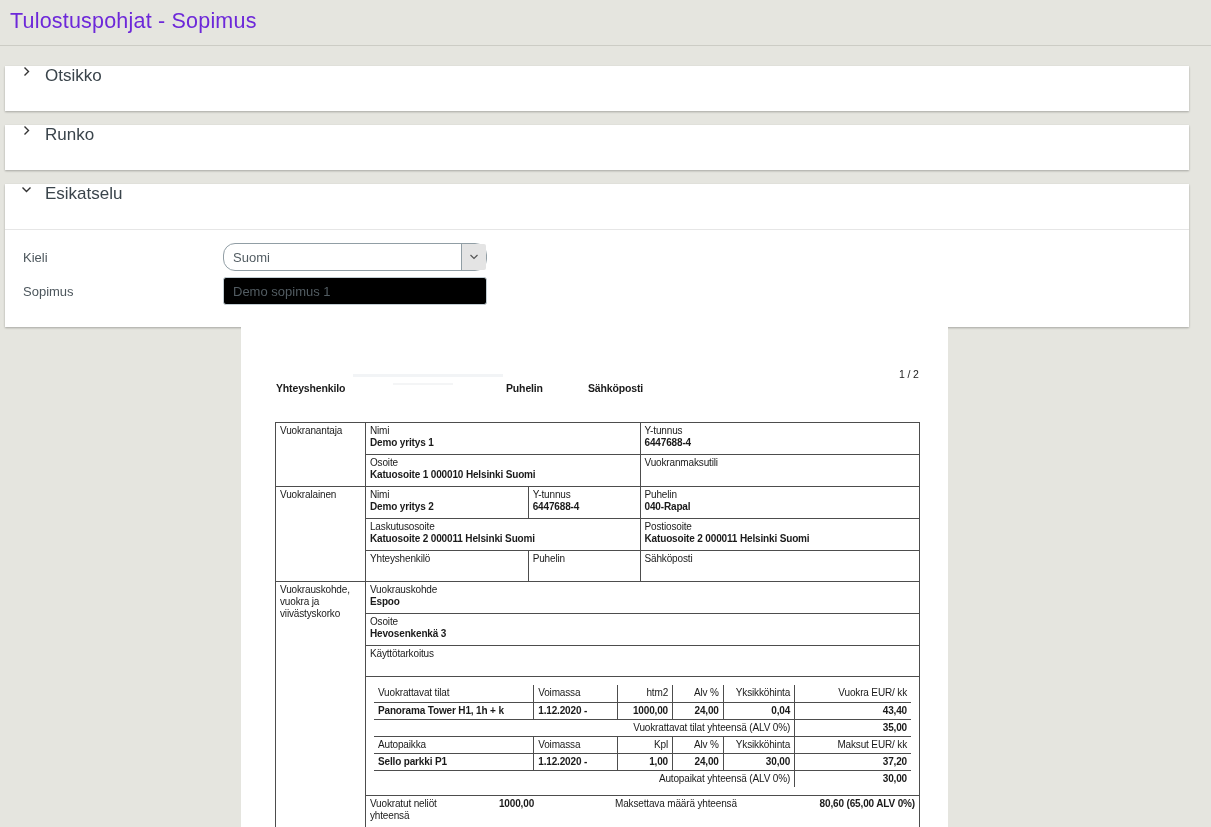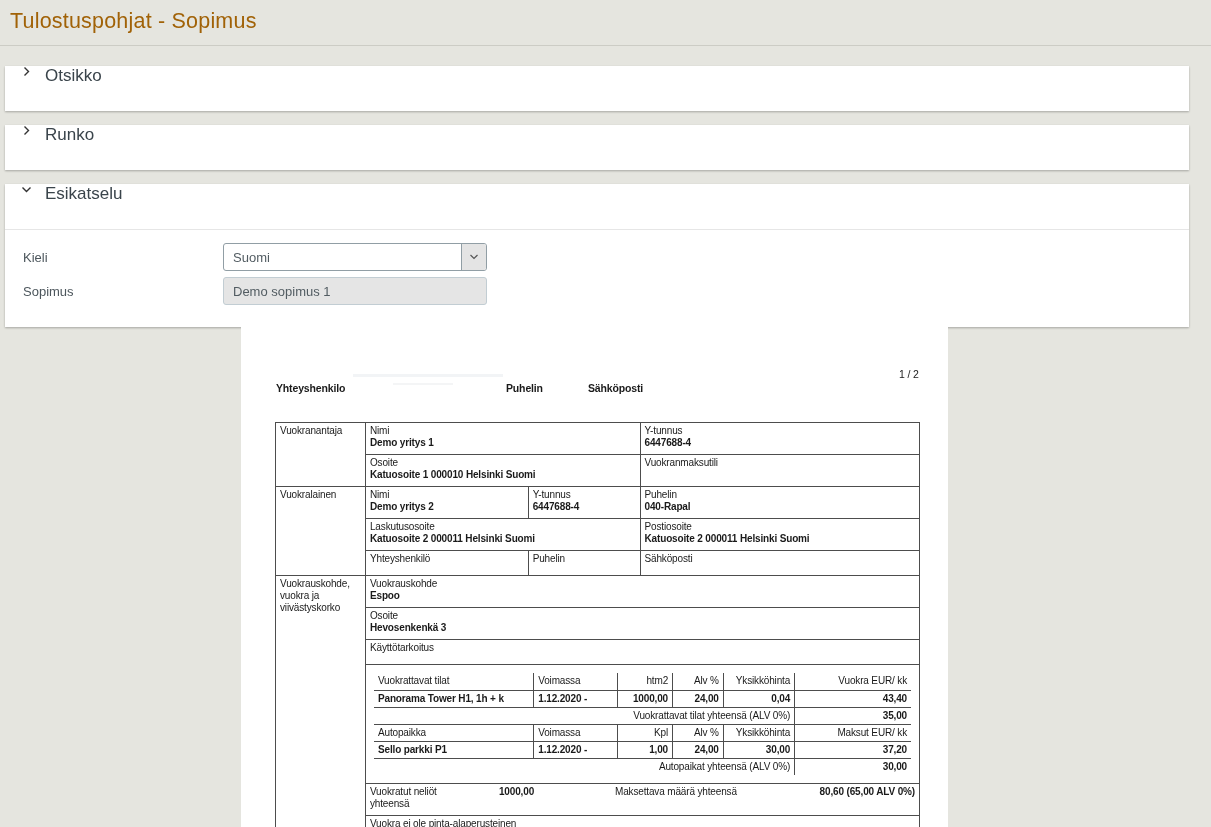--- a/index.html
+++ b/index.html
@@ -6,21 +6,21 @@
   html,body { width:1211px; height:827px; overflow:hidden; }
   body {
     background:#e5e5df;
     font-family:"Liberation Sans", sans-serif;
     position:relative;
   }
 
   
   .app-header { padding:9px 0 11px 10px; border-bottom:1px solid #ccccc5; }
   .app-header h1 {
-    font-size:21.5px; font-weight:500; color:#a16207; letter-spacing:.2px;
+    font-size:21.5px; font-weight:500; color:#6d28d9; letter-spacing:.2px;
   }
 
   
   .cards { margin-top:20px; }
   .card {
     background:#fff; margin:0 22px 14px 5px;
     box-shadow:0 1px 2px rgba(0,0,0,.28);
   }
   .card-header {
     height:45px; display:flex; align-items:flex-start; gap:13px;
@@ -33,33 +33,33 @@
   .card-divider { height:1px; background:#e6e6e6; }
 
   
   .form-area { padding:13px 0 16px 18px; }
   .form-row {
     display:grid; grid-template-columns:200px 264px; align-items:center;
     margin-bottom:6px;
   }
   .form-label { font-size:13px; color:#4c565c; align-self:center; }
   .select-box {
-    height:28px; border:1px solid #919ea5; border-radius:3px; background:#fff;
+    height:28px; border:1px solid #919ea5; border-radius:12px; background:#fff;
     display:flex; align-items:center; position:relative; cursor:pointer;
   }
   .select-box .select-value { font-size:13px; color:#525c62; padding-left:9px; flex:1; }
   .select-arrow {
     width:25px; height:100%; background:#e4e4e4; border-left:1px solid #919ea5;
     border-radius:0 2px 2px 0; display:flex; align-items:center; justify-content:center;
     color:#555;
   }
   .text-input {
     height:28px; width:264px; border:1px solid #c2cdd3; border-radius:3px;
     font-family:"Liberation Sans",sans-serif; font-size:13px; color:#525c62;
-    padding:0 9px; background:#e5e5e5; outline:none;
+    padding:0 9px; background:#000000; outline:none;
   }
 
   
   .doc-page {
     position:absolute; left:241px; top:318px; width:707px; height:640px;
     background:#fff; color:#1a1a1a;
     font-family:"Liberation Sans",sans-serif; letter-spacing:-0.15px;
   }
   .faded-logo { position:absolute; left:112px; top:30px; opacity:.10; }
   .faded-logo .bar1 { width:150px; height:3px; background:#8aa0b0; margin-top:26px; }
@@ -73,21 +73,21 @@
   .dc1 { left:0; } .dc2 { left:230px; } .dc3 { left:312px; }
 
   table.doc-table {
     position:absolute; left:34px; top:104px; width:645px;
     border-collapse:collapse; font-size:10px; line-height:12px;
   }
   table.doc-table td { border:1px solid #4d4d4d; vertical-align:top; padding:2px 4px; }
   td.lc { vertical-align:top; }
   .cl { font-size:10px; }
   .cv { font-size:10px; font-weight:bold; }
-  .h32 { height:32px; } .h25 { height:25px; }
+  .h32 { height:32px; } .h25 { height:31px; }
 
   td.nested { padding:8px !important; }
   table.itable { border-collapse:collapse; width:100%; font-size:10px; line-height:12px; }
   table.itable td { border:1px solid #4d4d4d; padding:2px 4px; height:17px; vertical-align:middle; }
   table.itable tr td:first-child { border-left:0; }
   table.itable tr td:last-child { border-right:0; }
   table.itable tr:first-child td { border-top:0; }
   table.itable tr:last-child td { border-bottom:0; }
   .tr-r { text-align:right; }
   .tb { font-weight:bold; }

